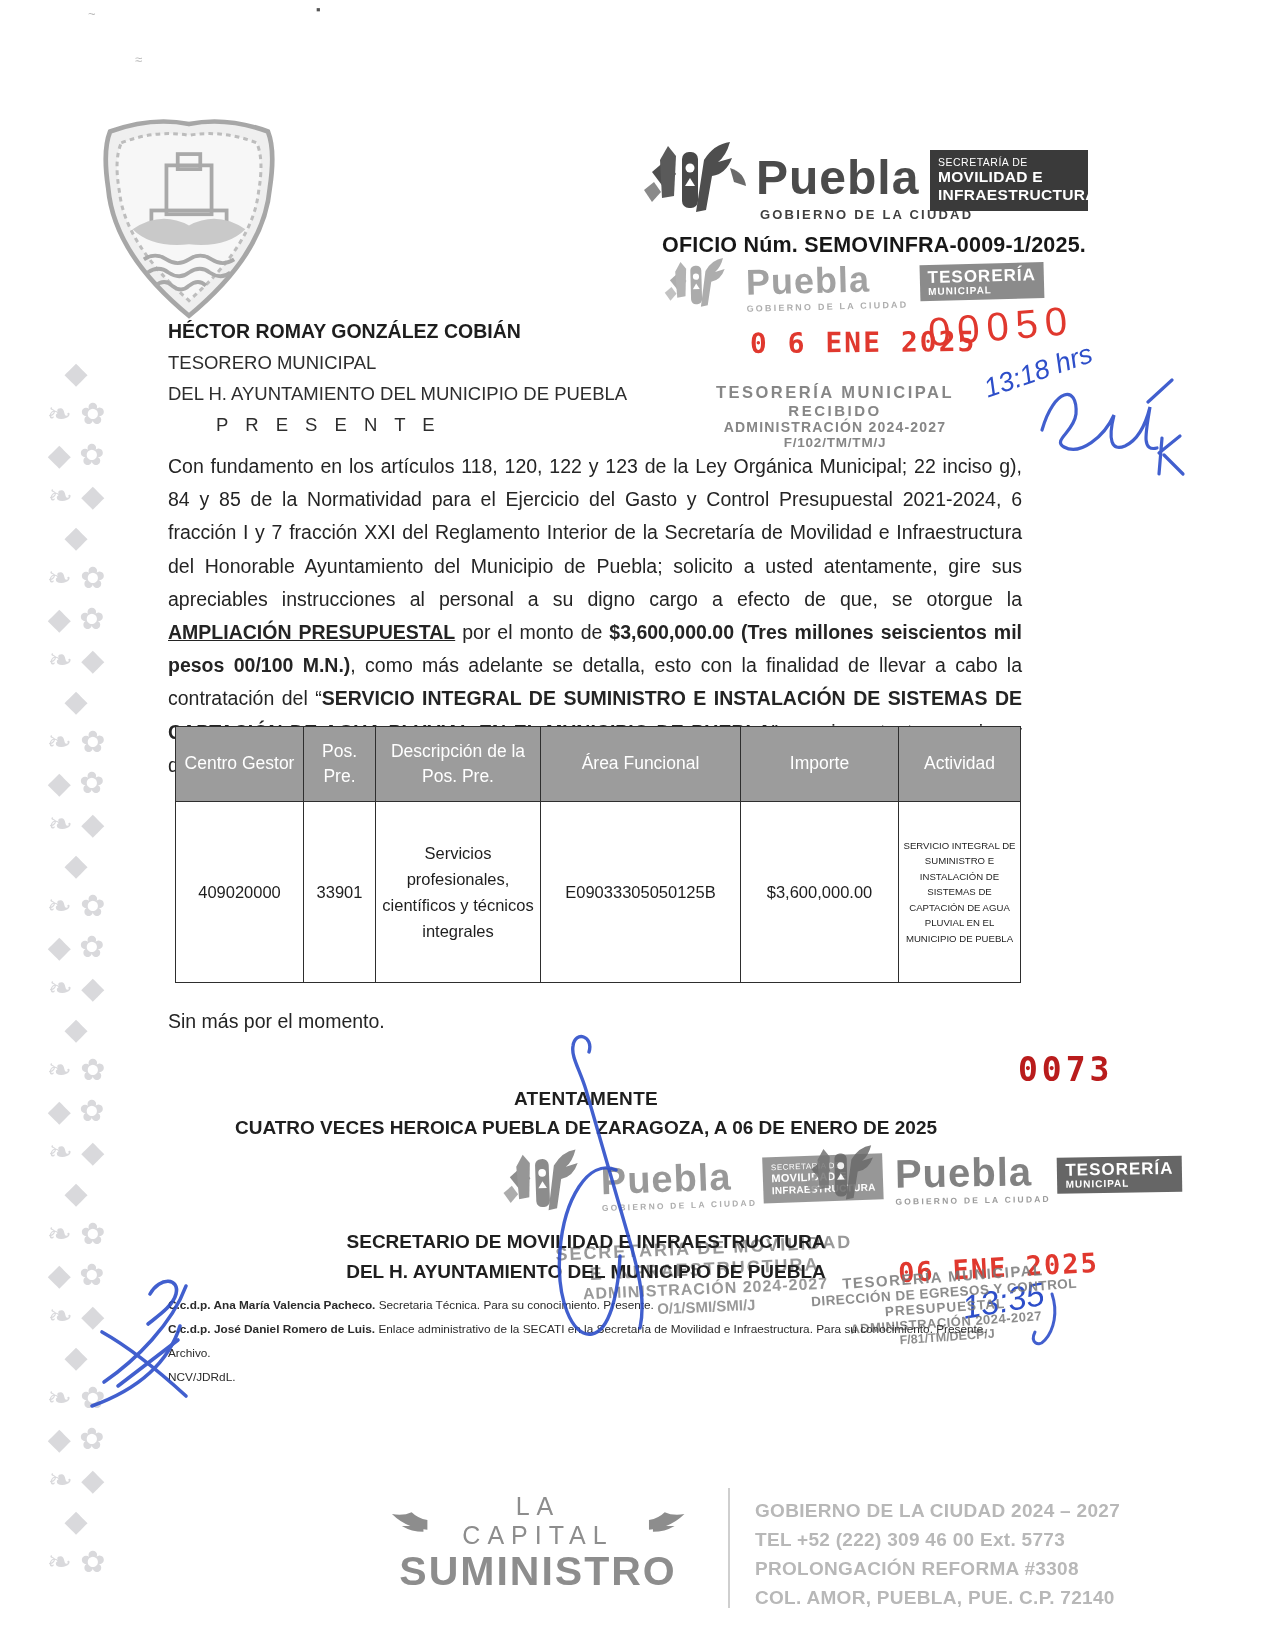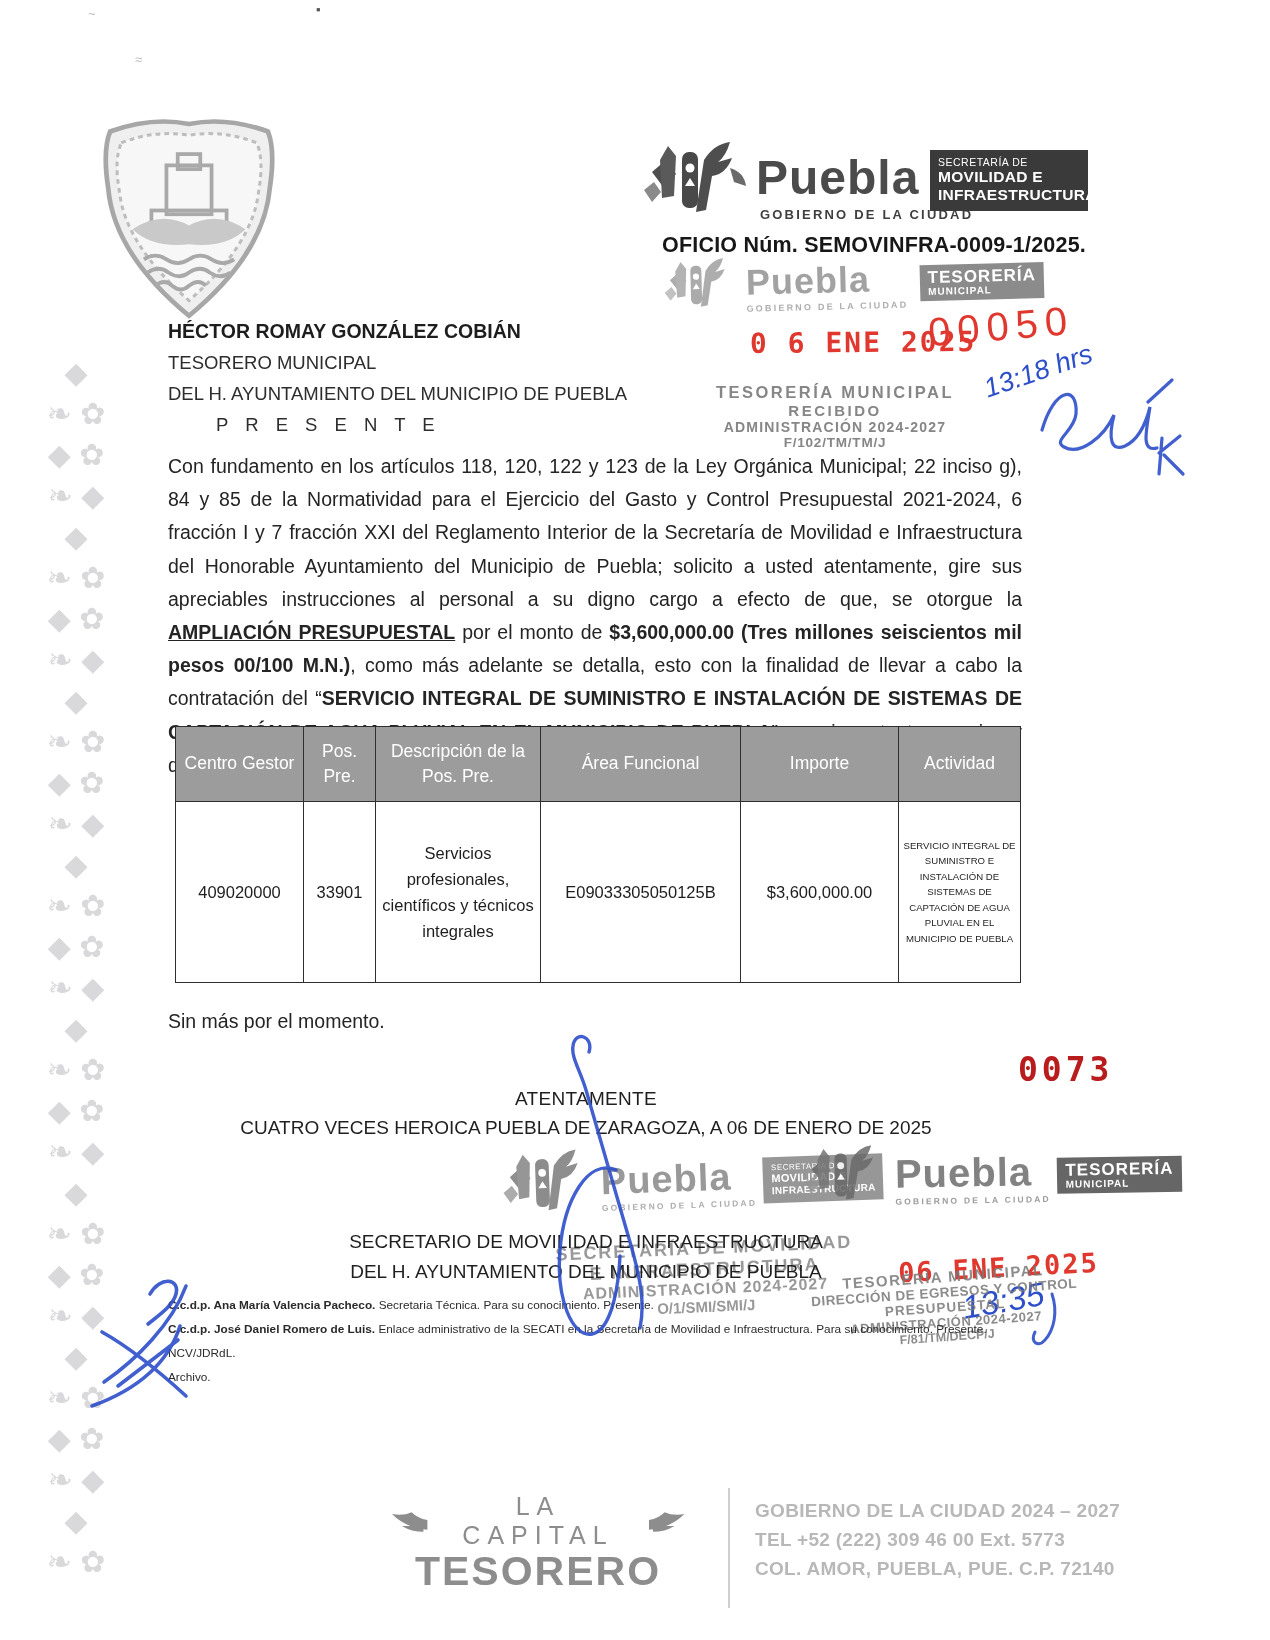--- a/index.html
+++ b/index.html
@@ -37,21 +37,21 @@
   .b{font-weight:bold;}
   
   #main-table{left:175px;top:726px;width:845px;border-collapse:collapse;table-layout:fixed;}
   #main-table th,#main-table td{border:1.6px solid #2e2e2e;text-align:center;vertical-align:middle;padding:4px 6px;}
   #main-table th{background:#9c9c9c;color:#fff;font-weight:normal;font-size:17.5px;height:66px;line-height:1.45;}
   #main-table td{height:168px;font-size:16.5px;color:#1e1e1e;}
   #main-table td.desc{line-height:26px;}
   #main-table td.activ{font-size:9.6px;line-height:15.5px;padding:6px 4px;}
   #farewell{left:168px;top:1010px;font-size:19.5px;color:#242424;}
   
-  .center-block{left:170px;width:832px;text-align:center;font-weight:normal;color:#1f1f1f;}
+  .center-block{left:170px;width:832px;text-align:center;font-weight:bold;color:#1f1f1f;}
   #attentive{top:1088px;font-size:19px;letter-spacing:.3px;}
   #place-date{top:1117px;font-size:19px;text-align:center;}
   #signer-name{top:1200px;font-size:20px;}
   #signer-title{top:1231px;font-size:19px;}
   #signer-org{top:1261px;font-size:19px;}
   
   #cc{left:168px;top:1293px;font-size:11.8px;line-height:24px;color:#2a2a2a;}
   #cc .bold{font-weight:bold;}
   
   #footer-divider{left:728px;top:1488px;width:2px;height:120px;background:#cfcfcf;}
@@ -279,42 +279,43 @@
     <div style="font-size:13px;letter-spacing:.5px;">ADMINISTRACIÓN 2024-2027</div>
     <div style="font-size:12.5px;">F/81/TM/DECP/J</div>
   </div>
 
   <div id="signer-title" class="abs center-block">SECRETARIO DE MOVILIDAD E INFRAESTRUCTURA</div>
   <div id="signer-org" class="abs center-block">DEL H. AYUNTAMIENTO DEL MUNICIPIO DE PUEBLA</div>
 
   <div id="cc" class="abs">
     <div><span class="bold">C.c.d.p. Ana María Valencia Pacheco.</span><span> Secretaria Técnica. Para su conocimiento. Presente.</span></div>
     <div><span class="bold">C.c.d.p. José Daniel Romero de Luis.</span><span> Enlace administrativo de la SECATI en la Secretaría de Movilidad e Infraestructura. Para su conocimiento. Presente.</span></div>
+    <div>Archivo.</div>
     <div>NCV/JDRdL.</div>
-    <div>Archivo.</div>
   </div>
 
   <div id="footer-divider" class="abs"></div>
   <div id="footer-logo" class="abs">
     <div style="display:flex;align-items:center;justify-content:center;gap:6px;">
       <svg width="42" height="26" viewBox="0 0 42 26">
         <path d="M40 22 Q18 20 4 6 Q16 8 24 4 Q30 10 40 12 Z" fill="#8d8d8d"></path>
         <path d="M36 24 Q24 24 14 18 L36 18 Z" fill="#8d8d8d"></path>
       </svg>
       <span class="cap">LA CAPITAL</span>
       <svg width="42" height="26" viewBox="0 0 42 26">
         <path d="M2 22 Q24 20 38 6 Q26 8 18 4 Q12 10 2 12 Z" fill="#8d8d8d"></path>
         <path d="M6 24 Q18 24 28 18 L6 18 Z" fill="#8d8d8d"></path>
       </svg>
     </div>
-    <div class="imp">TESORERO</div>
+    <div class="imp">SUMINISTRO</div>
   </div>
   <div id="footer-address" class="abs">
     <div>GOBIERNO DE LA CIUDAD 2024 – 2027</div>
     <div>TEL +52 (222) 309 46 00 Ext. 5773</div>
+    <div>PROLONGACIÓN REFORMA #3308</div>
     <div>COL. AMOR, PUEBLA, PUE. C.P. 72140</div>
   </div>
 
   <svg class="abs" style="left:0;top:0;pointer-events:none;" width="1270" height="1640" viewBox="0 0 1270 1640">
 
     <g stroke="#2d4ec9" stroke-width="3.2" fill="none" stroke-linecap="round" opacity=".9">
       <path d="M1042 430 c12 -42 36 -46 34 -16 c-2 18 -24 26 -12 33 c16 9 40 -10 50 -32 c-6 24 -3 37 11 31 c13 -6 21 -23 25 -39 c-4 25 -9 45 7 41"></path>
       <path d="M1148 402 l24 -22"></path>
       <path d="M1162 438 l-3 36 M1159 453 l21 -17 M1164 455 l19 19"></path>
     </g>

